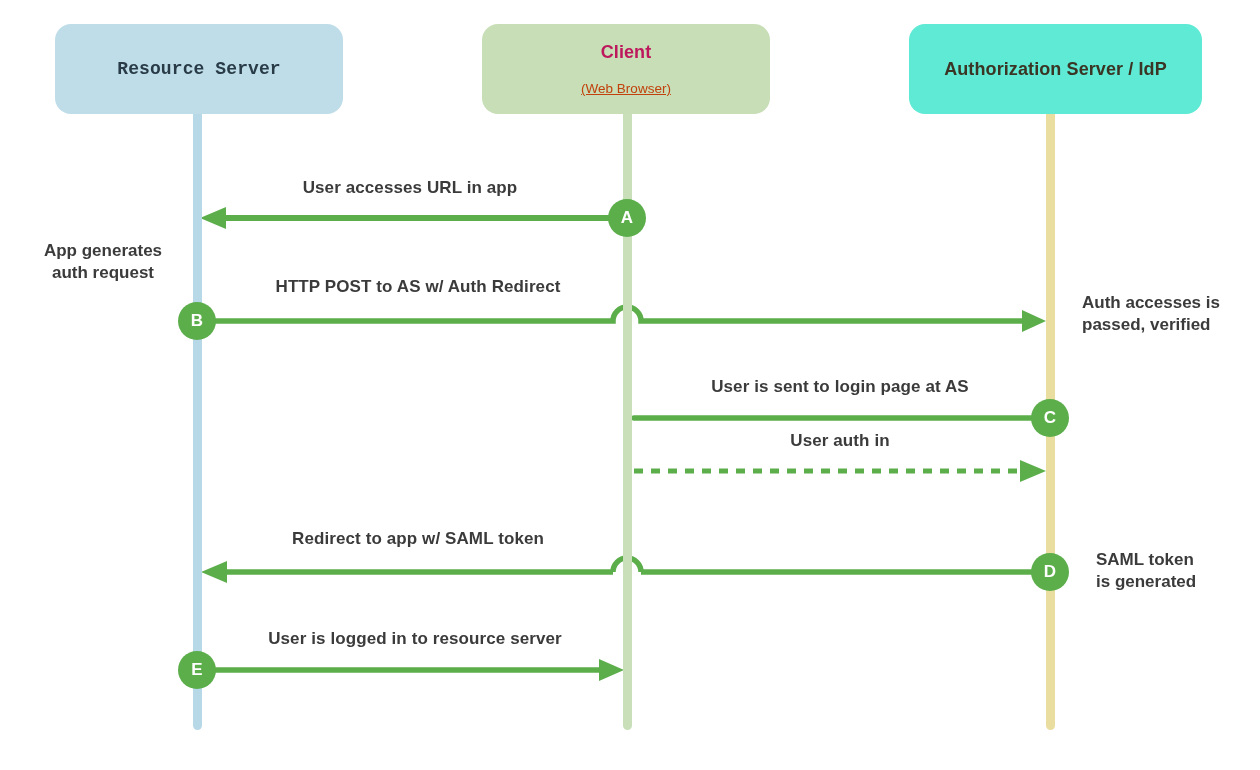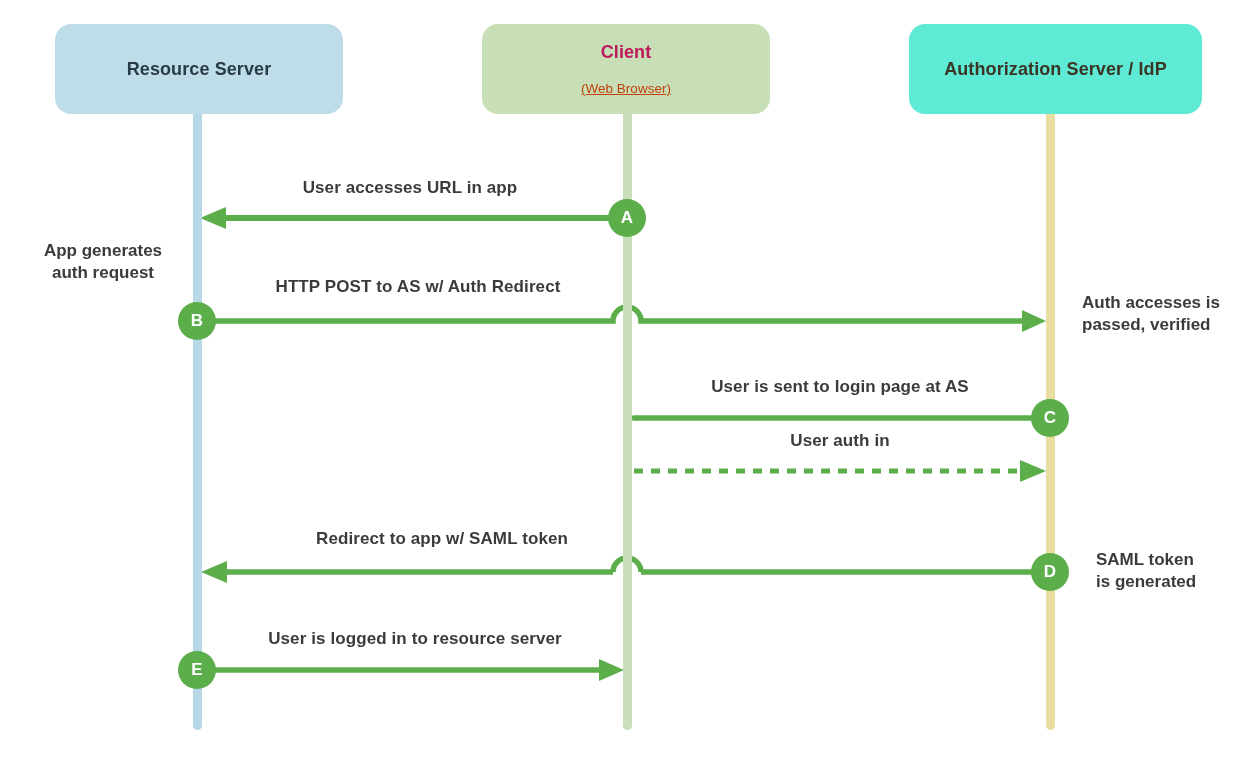--- a/index.html
+++ b/index.html
@@ -9,40 +9,40 @@
   }
   .overlay{position:absolute;left:0;top:0;width:1260px;height:770px;}
   
   .lane-box{
     position:absolute;top:24px;height:90px;border-radius:16px;
     display:flex;flex-direction:column;align-items:center;justify-content:center;
     text-align:center;
   }
   .lane-box .lane-title{font-size:18px;font-weight:700;color:#be185d;letter-spacing:.1px;}
   .lane-box .lane-sub{font-size:13.5px;font-weight:400;color:#c2410c;margin-top:18px;text-decoration:underline;}
-  .box-resource{left:55px;width:288px;background:#bfdde9;}
+  .box-resource{left:55px;width:288px;background:#bfdde9;font-family:Liberation Mono, monospace;}
   .box-client{left:482px;width:288px;background:#c7deb6;}
   .box-as{left:909px;width:293px;background:#5eead4;}
   .box-resource .lane-title{color:#283b46;}
   .box-as .lane-title{color:#3a3524;}
   
   .lifeline{position:absolute;top:113px;width:9px;height:617px;border-radius:0 0 5px 5px;}
   .ll-resource{left:193px;background:#b7d8e7;}
   .ll-client{left:623px;background:#c9dfba;}
   .ll-as{left:1046px;background:#e9dda0;}
   
   .msg-label{
     position:absolute;transform:translateX(-50%);white-space:nowrap;
     font-size:17px;font-weight:700;color:#3b3b3b;letter-spacing:.1px;
   }
   .lbl-a{left:410px;top:178px;}
   .lbl-b{left:418px;top:277px;}
   .lbl-c{left:840px;top:377px;}
   .lbl-login{left:840px;top:431px;}
-  .lbl-d{left:418px;top:529px;margin-left:24px;}
+  .lbl-d{left:418px;top:529px;}
   .lbl-e{left:415px;top:629px;}
   
   .note{
     position:absolute;font-size:17px;font-weight:700;color:#3b3b3b;line-height:1.3;
   }
   .note-left{left:30px;top:240px;width:146px;text-align:center;}
   .note-verified{left:1082px;top:292px;text-align:left;}
   .note-saml{left:1096px;top:549px;text-align:left;}
   
   .badge{

